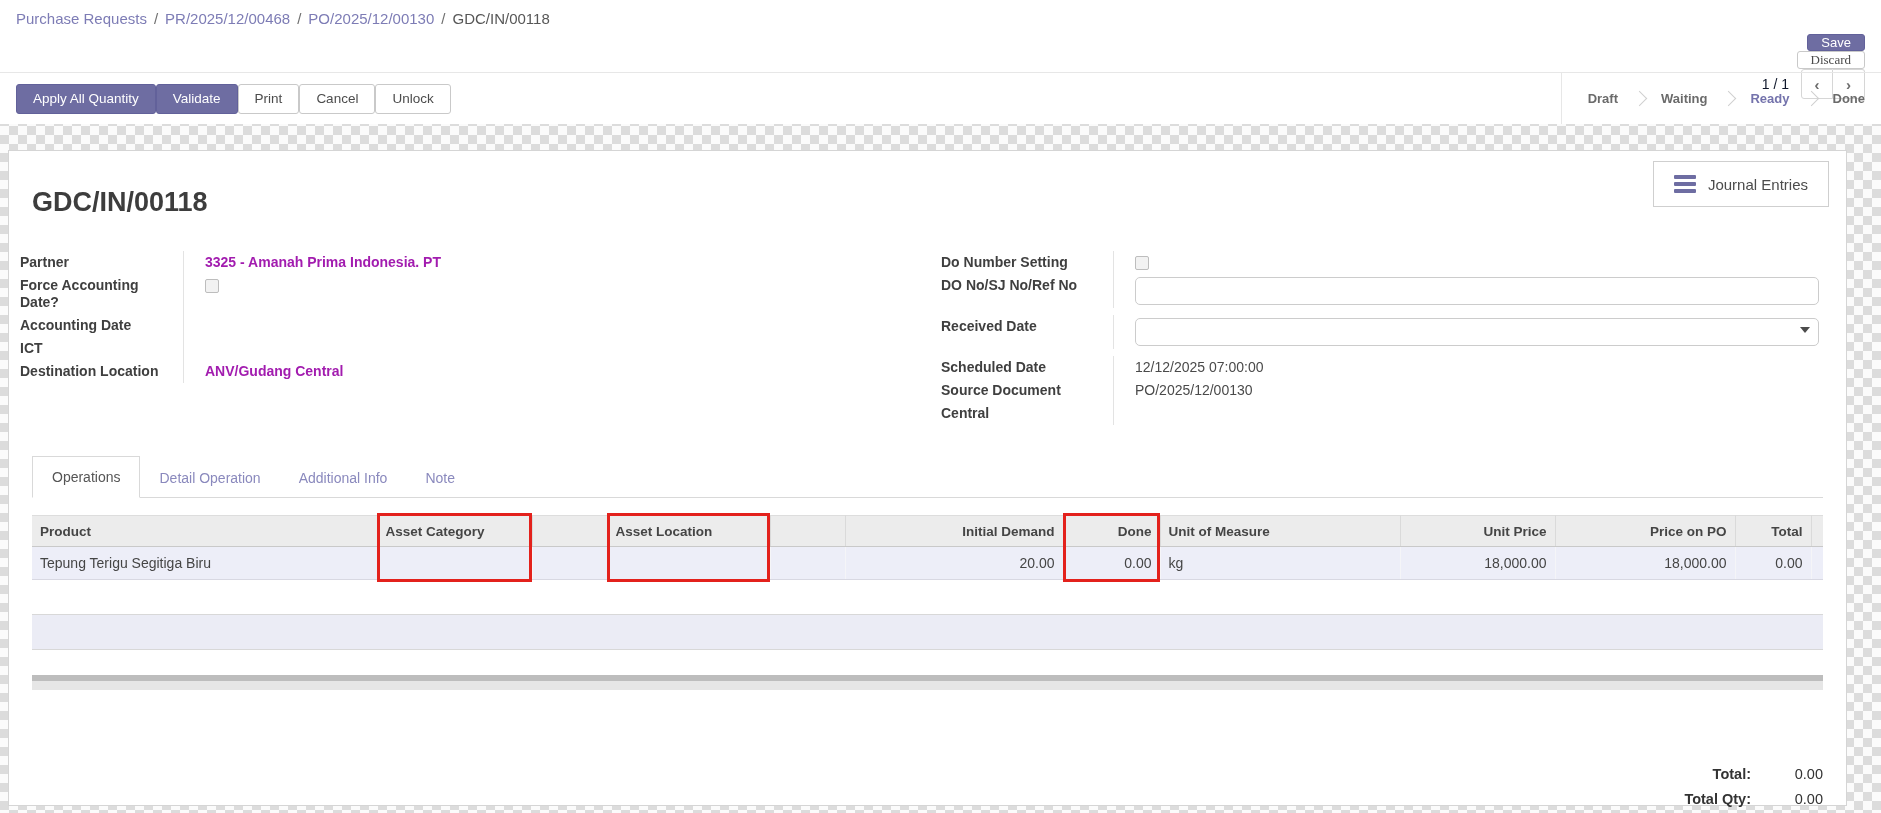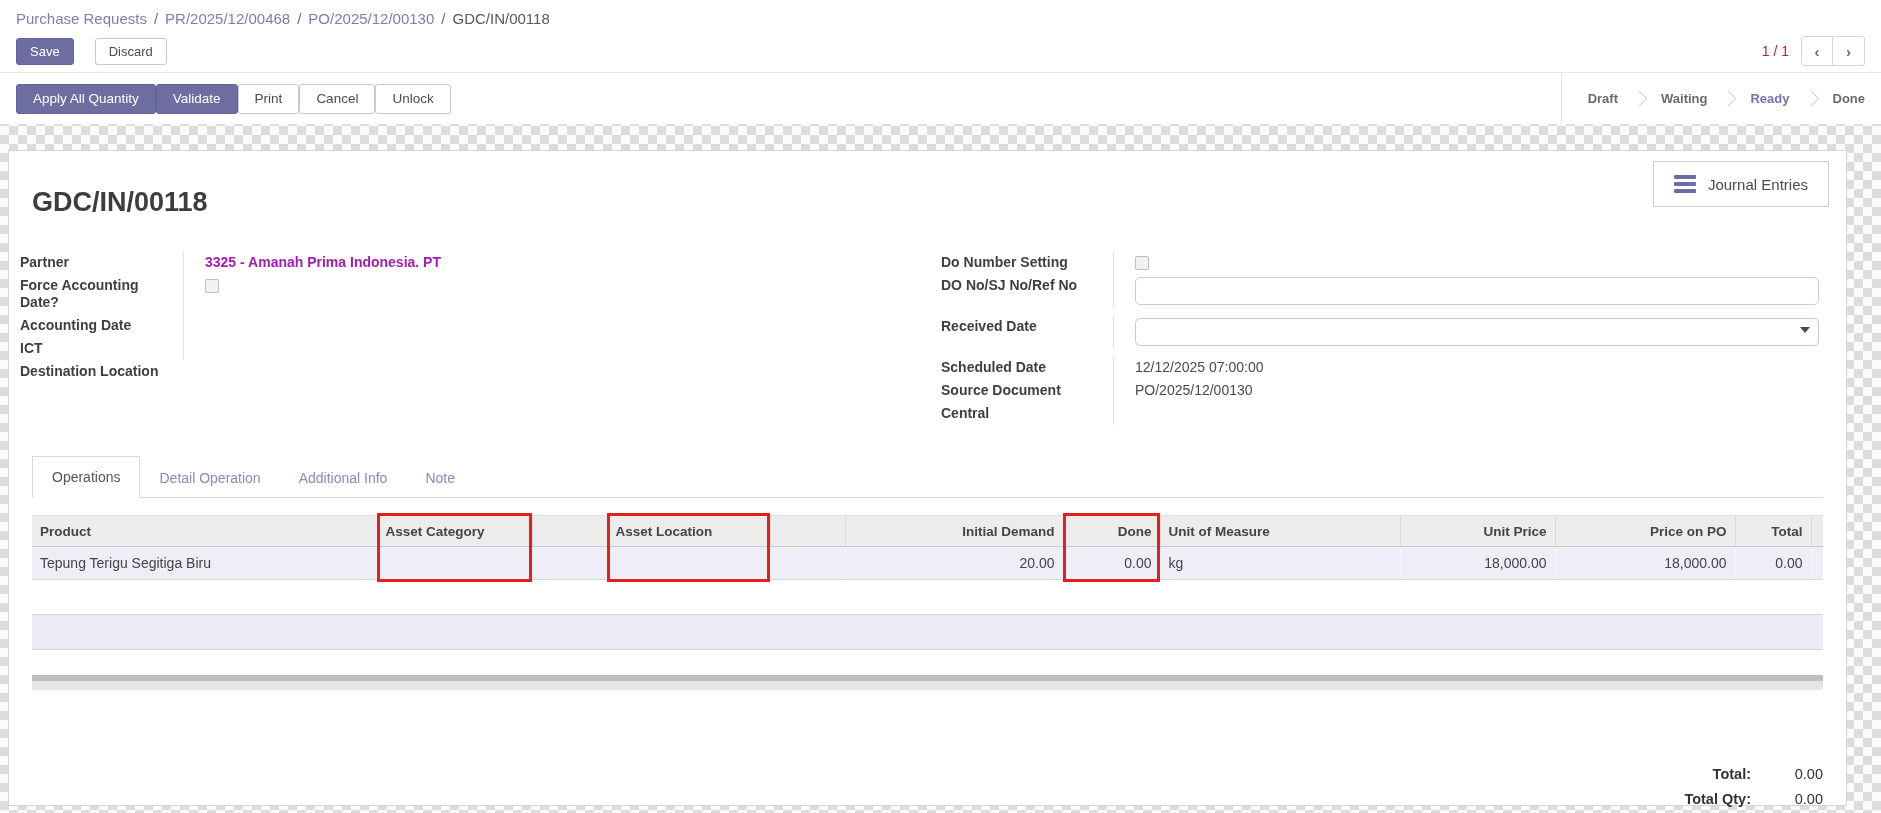--- a/index.html
+++ b/index.html
@@ -17,30 +17,30 @@
   }
 
   
   .topbars { position:absolute; top:0; left:0; width:100%; height:124px; background:#fff; }
 
   .breadcrumb-bar { position:absolute; top:0; left:0; right:0; height:36px; display:flex; align-items:center; padding-left:16px; font-size:15px; white-space:nowrap; }
   .crumb { color:#7d7cb5; text-decoration:none; cursor:pointer; }
   .crumb.current { color:#575757; cursor:default; }
   .crumb-sep { color:#6f6f6f; margin:0 7px; }
 
-  .toolbar { position:absolute; top:34px; left:0; right:0; height:34px; display:flex; align-items:center; padding:0 16px; }
+  .toolbar { position:absolute; top:34px; left:0; right:0; height:34px; display:flex; align-items:flex-end; padding:0 16px;flex-direction:column; }
   .btn { display:inline-flex; align-items:center; justify-content:center; border-radius:3px; font-size:13px; cursor:pointer; font-family:inherit; }
   .btn-primary { background:#6e6da2; border:1px solid #62619a; color:#fff; }
   .btn-plain { background:#fff; border:1px solid #c9c9c9; color:#4c4c4c; }
   .btn-sm { height:27px; padding:0 13px; }
   .btn-md { height:30px; padding:0 16px; font-size:13.5px; }
-  .toolbar .btn + .btn { margin-left:21px; }
+  .toolbar .btn + .btn { margin-left:21px;font-family:Liberation Serif, serif; }
 
   .pager { margin-left:auto; display:flex; align-items:center; }
-  .pager-count { font-size:14px; color:#be185d; margin-right:12px; }
+  .pager-count { font-size:14px; color:#0f172a; margin-right:12px; }
   .pager-btn { width:32px; height:30px; background:#fff; border:1px solid #d6d6d6; color:#6d6d6d; font-size:15px; font-weight:bold; display:inline-flex; align-items:center; justify-content:center; cursor:pointer; }
   .pager-btn.prev { border-radius:3px 0 0 3px; }
   .pager-btn.next { border-radius:0 3px 3px 0; border-left:none; }
 
   .action-bar { position:absolute; top:72px; left:0; right:0; height:52px; border-top:1px solid #e7e7e7; display:flex; align-items:center; padding:0 16px; }
   .action-bar .btn + .btn { margin-left:0; }
 
   .statusbar { margin-left:auto; height:100%; display:flex; align-items:center; border-left:1px solid #e7e7e7; padding-left:26px; }
   .status { font-size:13px; font-weight:bold; color:#6b6b6b; cursor:pointer; white-space:nowrap; }
   .status.active { color:#7473ac; }
@@ -169,20 +169,21 @@
         <span class="checkbox"></span>
       </div>
 
     <div class="flabel">Accounting Date</div>
     <div class="fvalue txt"></div>
 
     <div class="flabel">ICT</div>
     <div class="fvalue txt"></div>
 
     <div class="flabel">Destination Location</div>
+    <div class="fvalue link">ANV/Gudang Central</div>
   </div>
 
   <div class="fgroup fgroup-right">
     <div class="flabel">Do Number Setting</div>
     <div class="fvalue">
         <span class="checkbox"></span>
       </div>
 
     <div class="flabel">DO No/SJ No/Ref No</div>
     <div class="fvalue">

